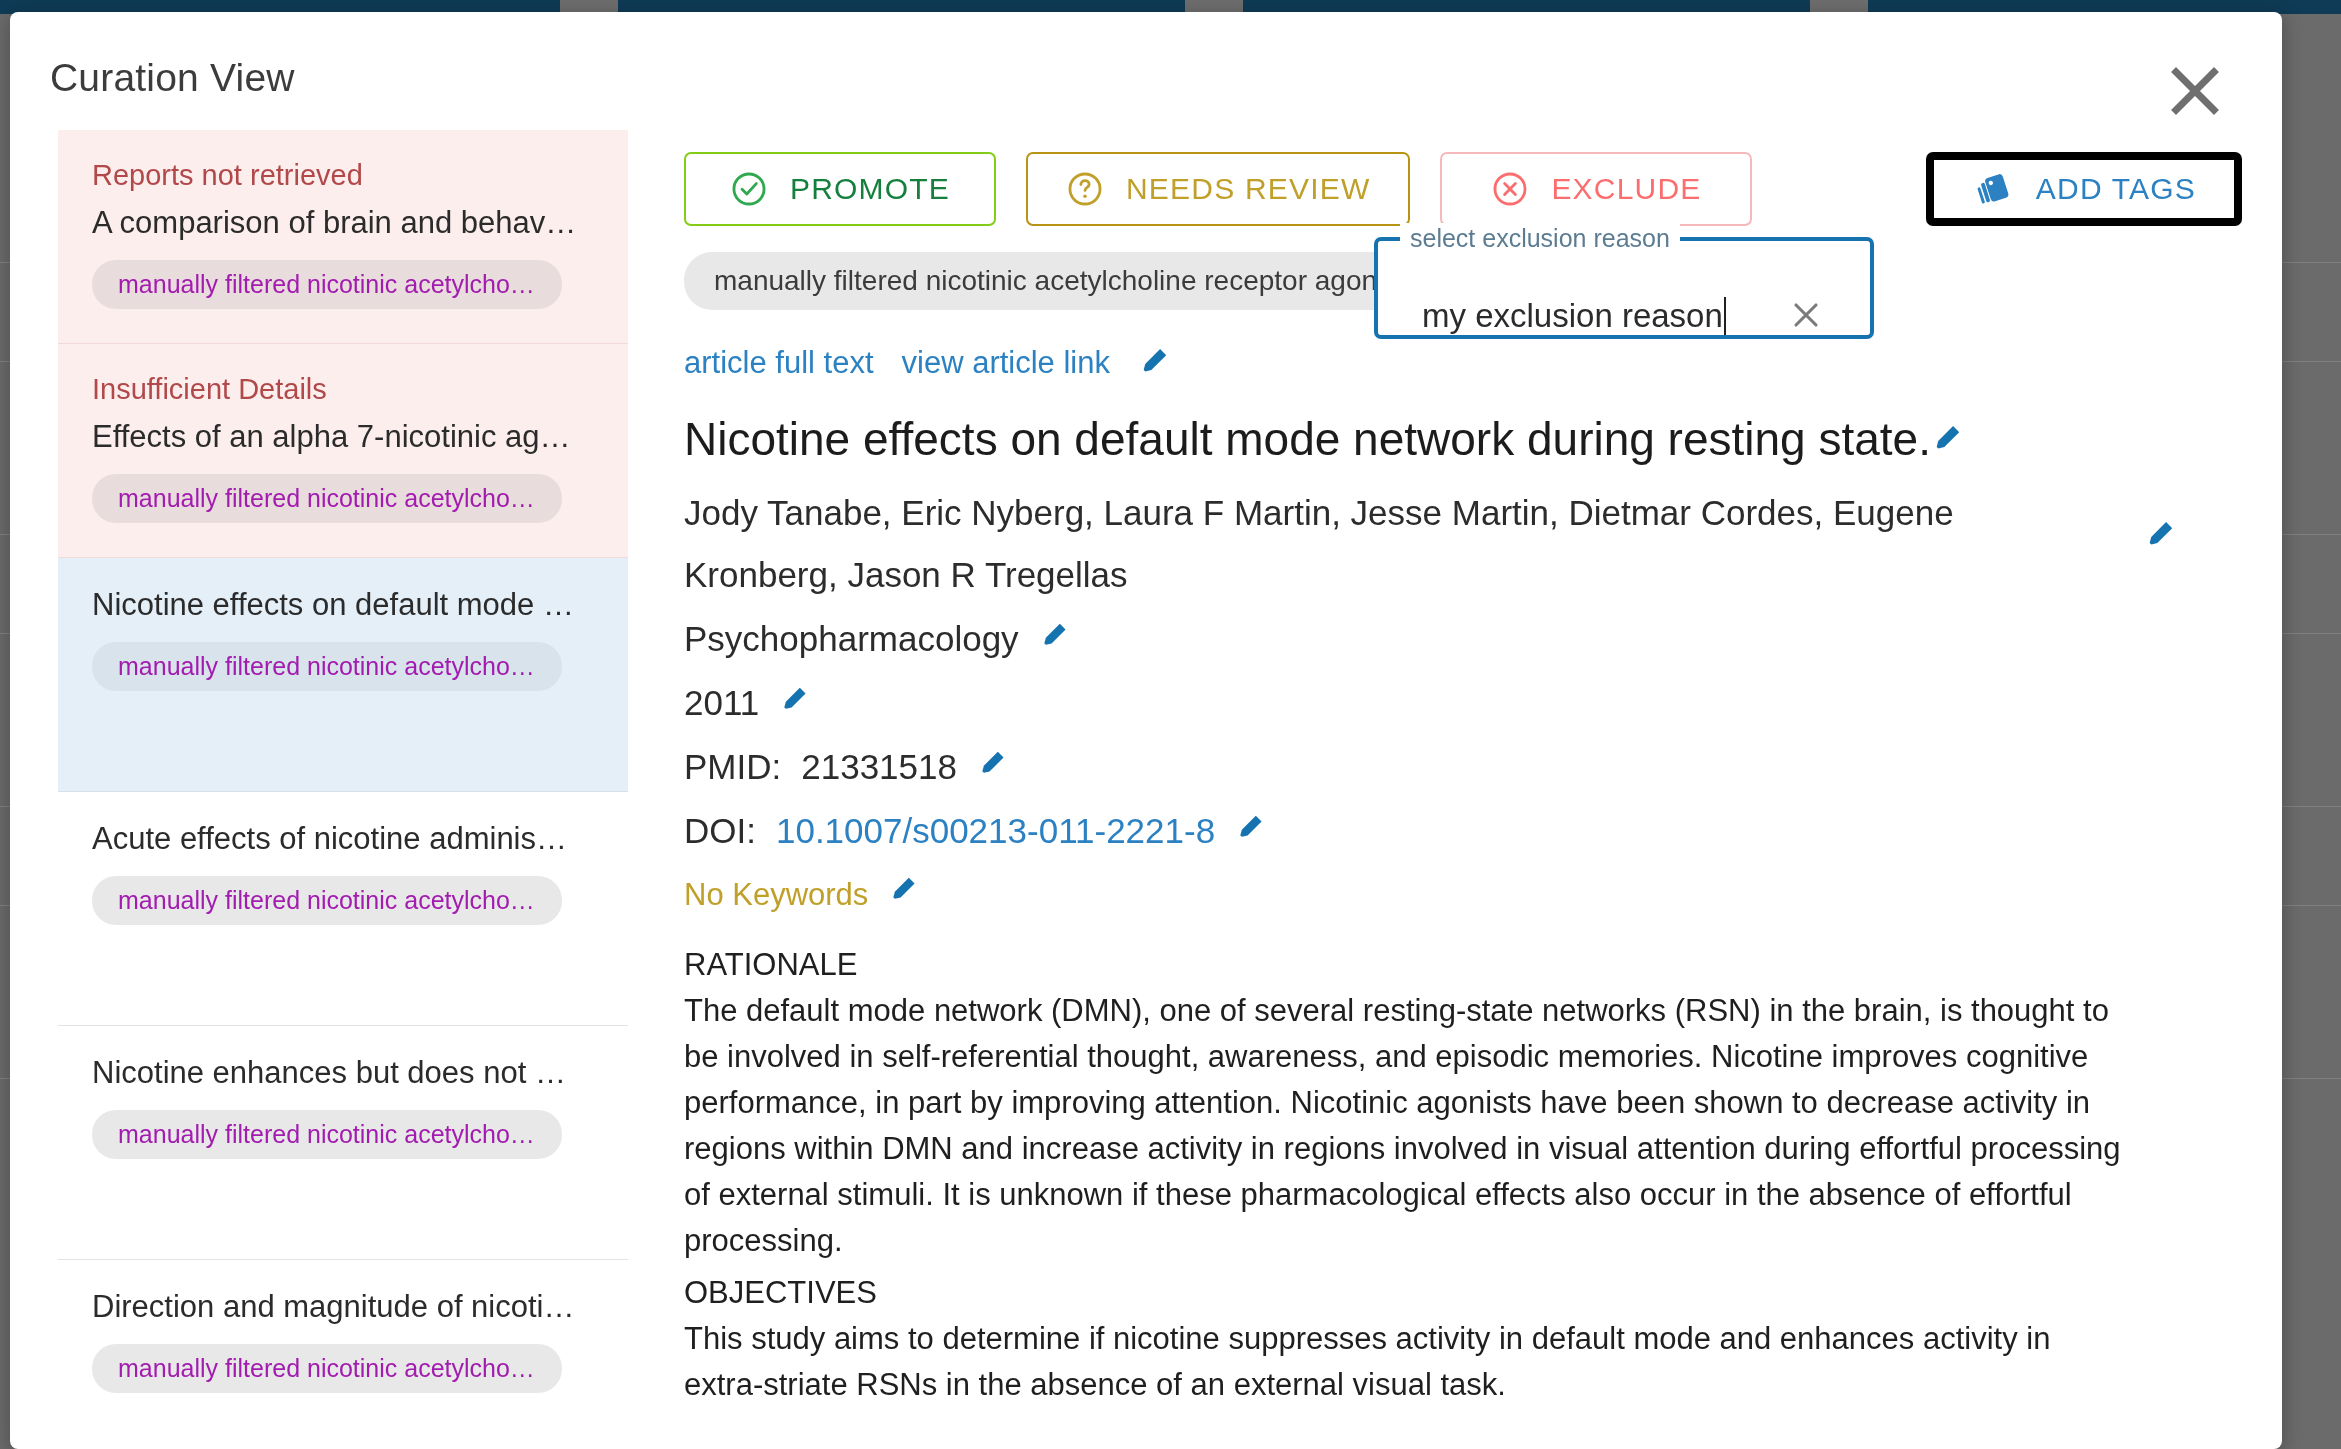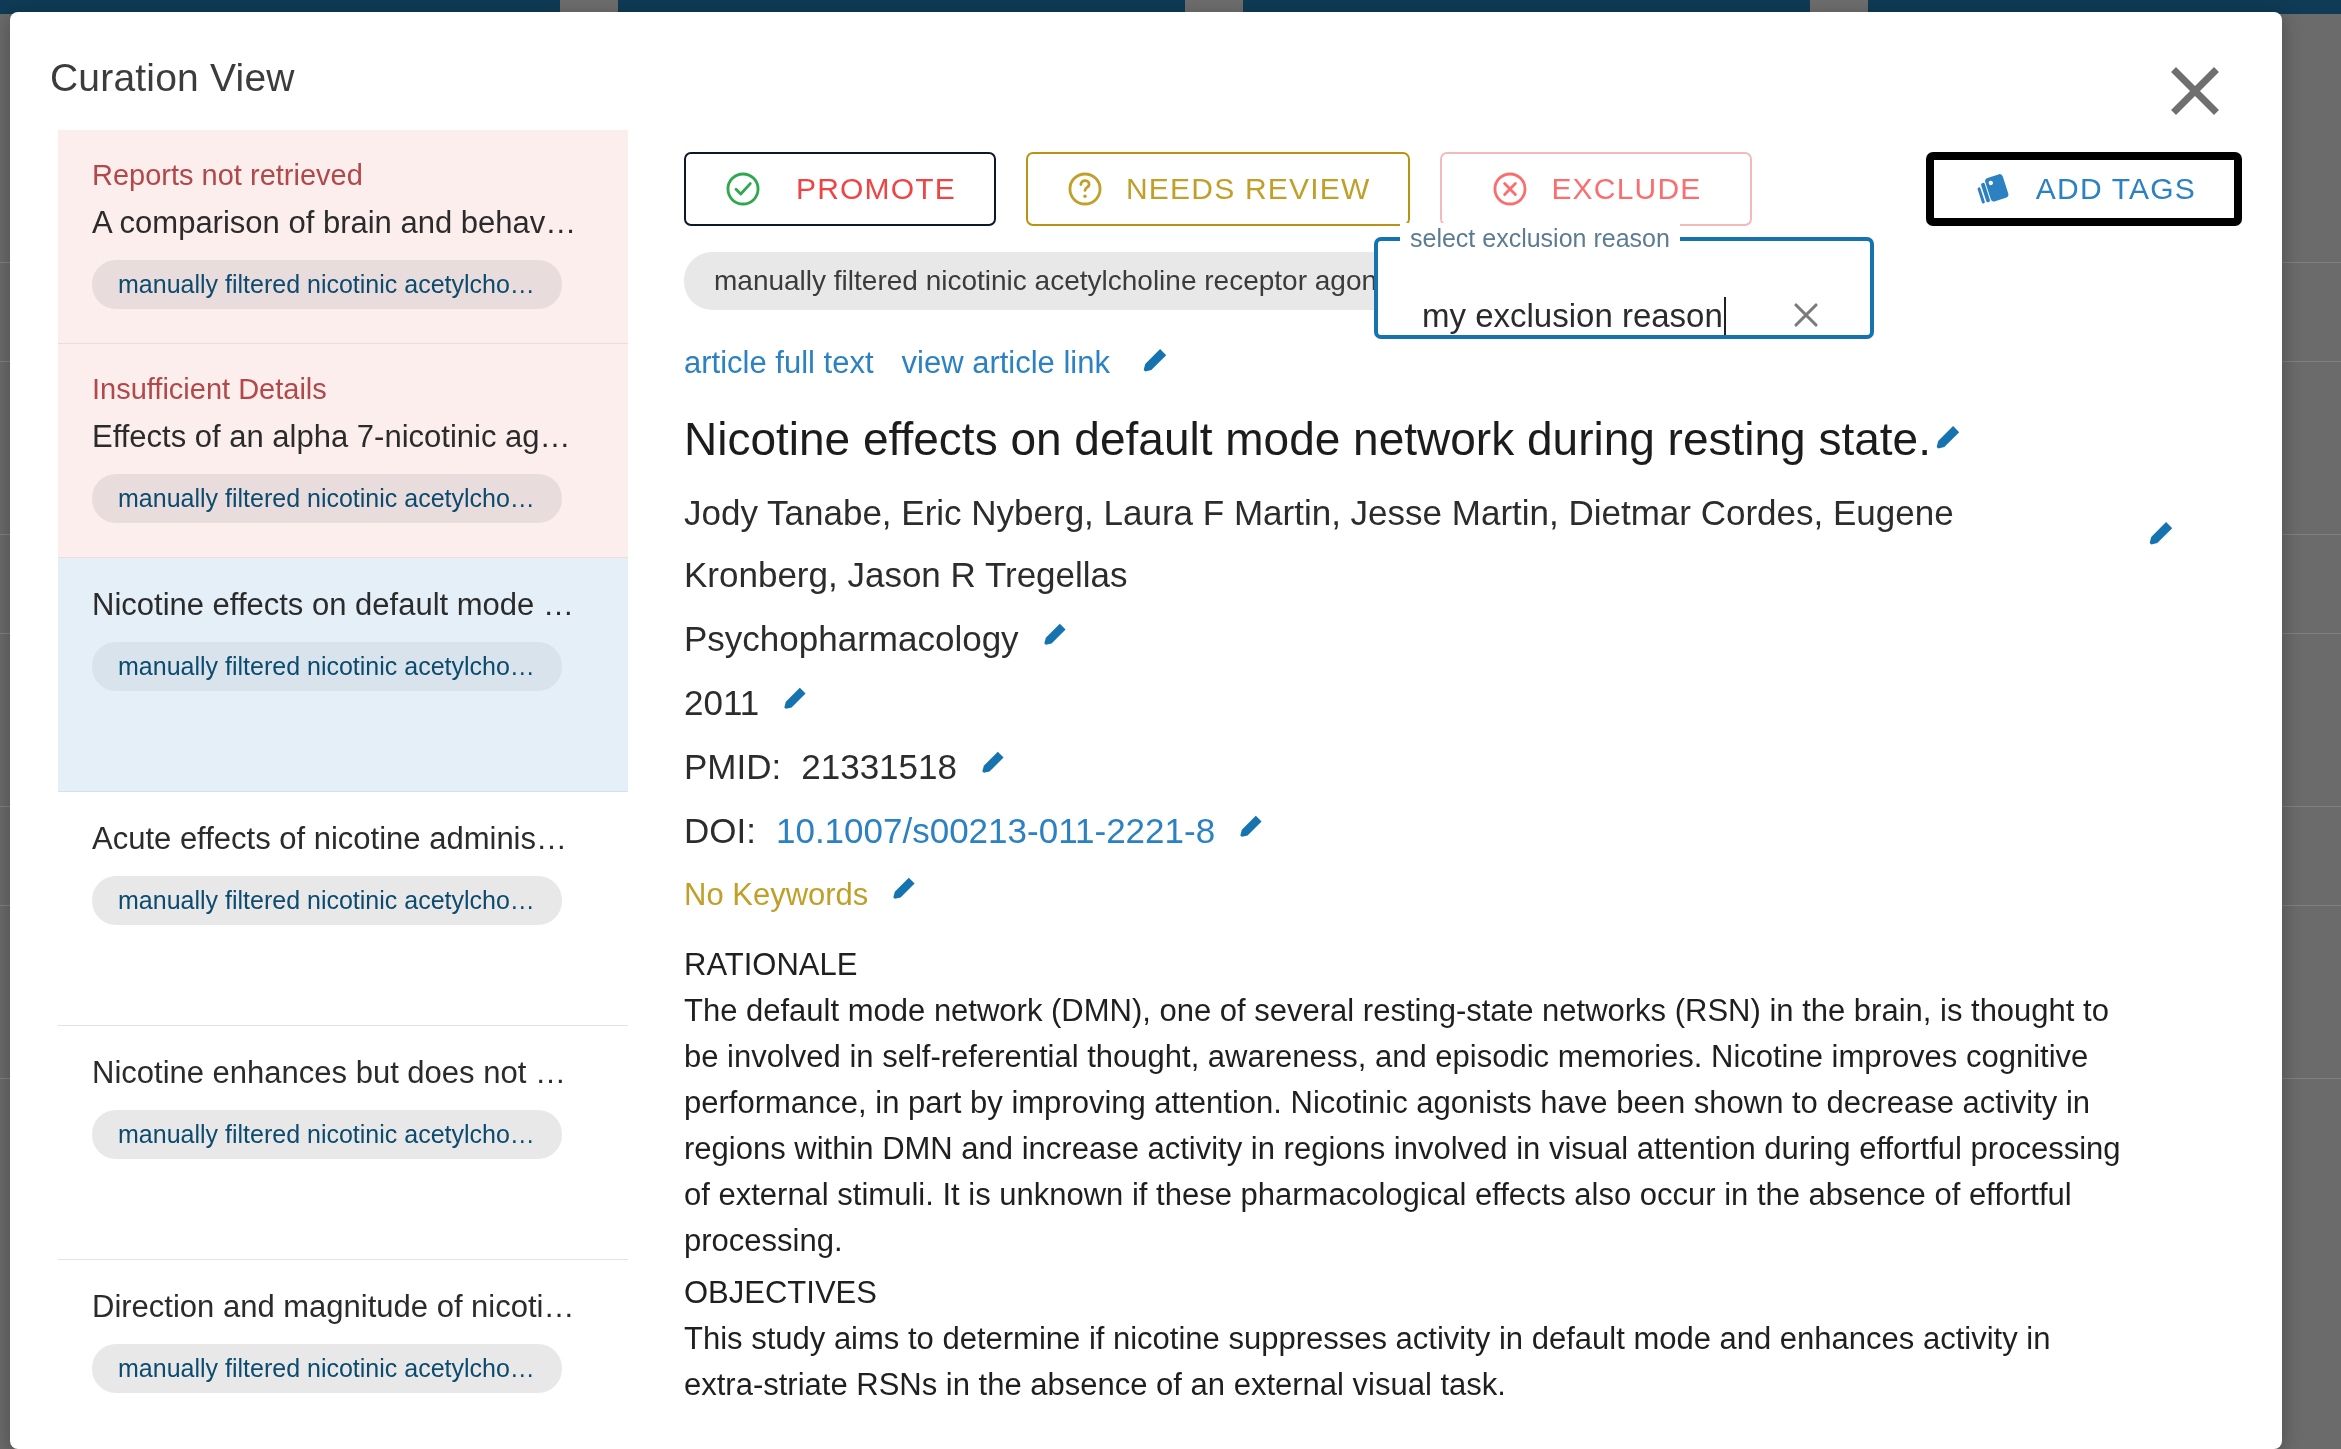--- a/index.html
+++ b/index.html
@@ -136,21 +136,21 @@
     overflow: hidden;
     text-overflow: ellipsis;
   }
   .side-chip {
     display: inline-block;
     margin-top: 14px;
     background: #e8e8e8;
     border-radius: 24px;
     padding: 10px 26px;
     font-size: 25px;
-    color: #0c4a6e;
+    color: #a21caf;
     max-width: 470px;
     white-space: nowrap;
     overflow: hidden;
     text-overflow: ellipsis;
     box-sizing: border-box;
   }
   .side-item.excluded .side-chip { background: #e9dcdc; }
   .side-item.selected .side-chip { background: #d8e3ec; }
   .side-item.tall { padding-bottom: 96px; }
 
@@ -177,21 +177,21 @@
     height: 74px;
     padding: 0 38px;
     border-radius: 7px;
     background: #ffffff;
     font-size: 30px;
     letter-spacing: 1.2px;
     cursor: pointer;
     box-sizing: border-box;
     white-space: nowrap;
   }
-  .btn-promote { border: 2px solid #0f172a; color: #ef4444; min-width: 312px; justify-content: space-between; }
+  .btn-promote { border: 2px solid #84cc16; color: #15803d; min-width: 312px; }
   .btn-review  { border: 2px solid #b99413; color: #c0a02a; min-width: 312px; }
   .btn-exclude { border: 2px solid #f5b9bb; color: #fb6e70; min-width: 312px; }
   .btn-addtags {
     border: 8px solid #000000;
     color: #2b81c2;
     min-width: 244px;
     margin-left: auto;
   }
   .action-btn .ico { display: inline-flex; align-items: center; }
 

